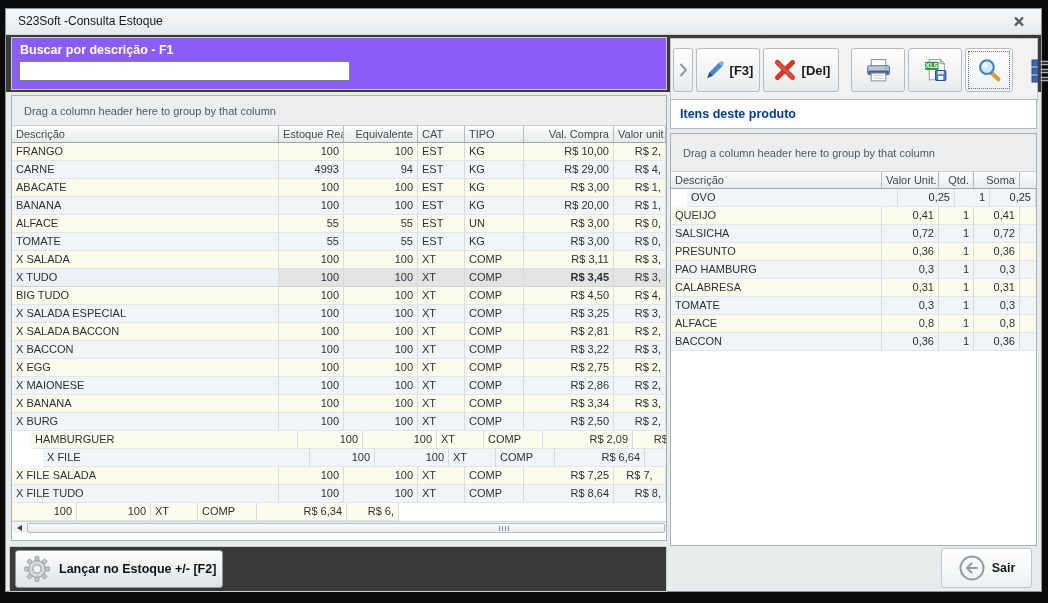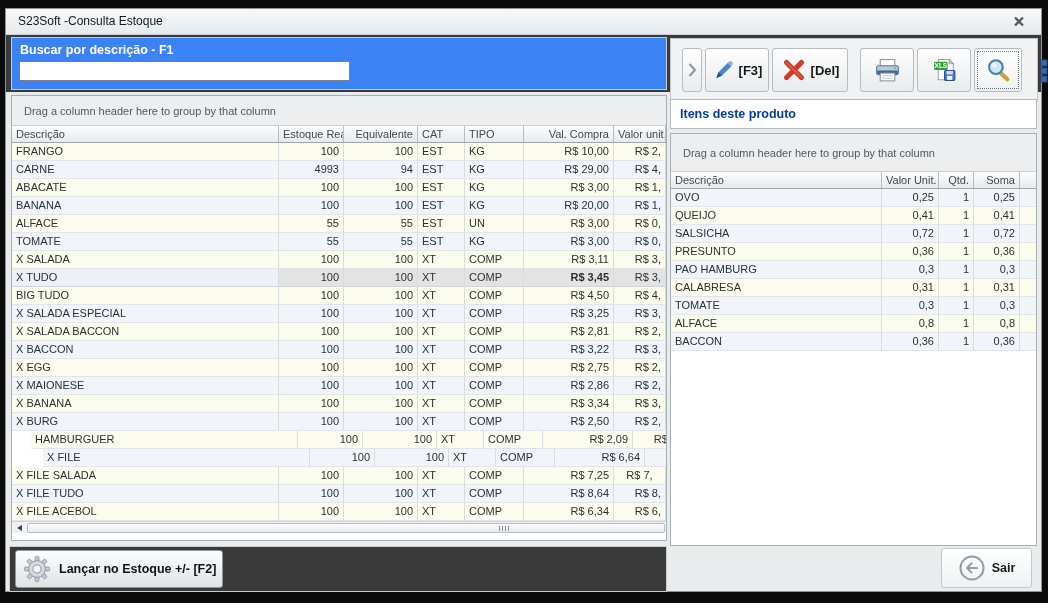--- a/index.html
+++ b/index.html
@@ -7,24 +7,24 @@
   body{background:#0b0b0b;position:relative;font-family:"Liberation Sans",sans-serif;-webkit-font-smoothing:none}
   .window{position:absolute;left:5px;top:8px;width:1037px;height:584px;background:#e9eced;border:1px solid #8f9499}
 
   
   .titlebar{position:absolute;left:0;top:0;right:0;height:25px;background:linear-gradient(#f7f8f9,#e7eaec)}
   .title{position:absolute;left:12px;top:5px;font-size:12px;color:#15181a;white-space:nowrap}
   .close-btn{position:absolute;right:14px;top:5px;width:16px;height:15px;display:flex;align-items:center;justify-content:center;background:transparent;border:none}
 
   
   .topsection{position:absolute;left:0;top:25px;right:0;height:58px;background:#3a3a3a;border-top:1px solid #cdd1d4}
-  .search-panel{position:absolute;left:5px;top:2px;width:656px;height:53px;border:1px solid #c9cdd0;background:#3b82f6}
+  .search-panel{position:absolute;left:5px;top:2px;width:656px;height:53px;border:1px solid #c9cdd0;background:#8b5cf6}
   .search-label{position:absolute;left:8px;top:5px;color:#ffffff;font-weight:bold;font-size:12.5px;white-space:nowrap}
   .search-input{position:absolute;left:7px;top:23px;width:331px;height:20px;border:1px solid #7b8187;background:#fff;font-size:12px;padding:0 3px;font-family:inherit}
-  .toolbar{position:absolute;left:664px;top:3px;right:3px;height:64px;background:#f0f2f3;border:1px solid #c2c6c9;display:flex;align-items:center;padding:11px;gap:3px}
+  .toolbar{position:absolute;left:664px;top:3px;right:3px;height:64px;background:#f0f2f3;border:1px solid #c2c6c9;display:flex;align-items:center;padding:2px;gap:3px}
   .tb-btn{height:44px;border:1px solid #b7bcc1;border-radius:3px;background:linear-gradient(#fefefe,#e8ebed);display:flex;align-items:center;justify-content:center;gap:4px;font-weight:bold;font-size:13px;color:#17191b;font-family:inherit;flex-shrink:0}
   .w-narrow{width:20px}
   .w-edit{width:64px}
   .w-del{width:76px}
   .w-ico{width:54px}
   .gap-l{margin-left:9px}
   .w-mag{width:48px}
   .w-list{width:52px;border:none;background:transparent}
   .focused{outline:1px dotted #6a6f74;outline-offset:-4px;background:linear-gradient(#ffffff,#eef1f3)}
 
@@ -329,21 +329,20 @@
         <div class="grow blue">
           <div class="cell a-l" style="width: 267px;">X FILE TUDO</div>
           <div class="cell a-r" style="width: 65px;">100</div>
           <div class="cell a-r" style="width: 74px;">100</div>
           <div class="cell a-l" style="width: 47px;">XT</div>
           <div class="cell a-l" style="width: 59px;">COMP</div>
           <div class="cell a-r" style="width: 90px;">R$ 8,64</div>
           <div class="cell a-r" style="width: 52px;">R$ 8,</div>
         </div>
         <div class="grow cream">
-          <div class="cell a-l" style="width: 267px;">X FILE ACEBOL</div>
           <div class="cell a-r" style="width: 65px;">100</div>
           <div class="cell a-r" style="width: 74px;">100</div>
           <div class="cell a-l" style="width: 47px;">XT</div>
           <div class="cell a-l" style="width: 59px;">COMP</div>
           <div class="cell a-r" style="width: 90px;">R$ 6,34</div>
           <div class="cell a-r" style="width: 52px;">R$ 6,</div>
         </div>
       </div>
     <div class="hscroll">
       <button class="hs-arrow">
@@ -365,21 +364,21 @@
     </div>
     <div class="grid-head" id="items-head">
         <div class="hcell a-l" style="width: 211px;">Descrição</div>
         <div class="hcell a-r" style="width: 57px;">Valor Unit.</div>
         <div class="hcell a-r" style="width: 35px;">Qtd.</div>
         <div class="hcell a-r" style="width: 46px;">Soma</div>
         <div class="hcell filler" style="width: 18px;"></div>
       </div>
     <div id="items-body">
         <div class="grow blue">
-          <div class="cell a-l" style="width: 211px;">OVO</div>
+          <div class="cell a-l" style="width: 211px; margin-left: 16px;">OVO</div>
           <div class="cell a-r" style="width: 57px;">0,25</div>
           <div class="cell a-r" style="width: 35px;">1</div>
           <div class="cell a-r" style="width: 46px;">0,25</div>
           <div class="cell filler" style="width: 18px;"></div>
         </div>
         <div class="grow cream">
           <div class="cell a-l" style="width: 211px;">QUEIJO</div>
           <div class="cell a-r" style="width: 57px;">0,41</div>
           <div class="cell a-r" style="width: 35px;">1</div>
           <div class="cell a-r" style="width: 46px;">0,41</div>

